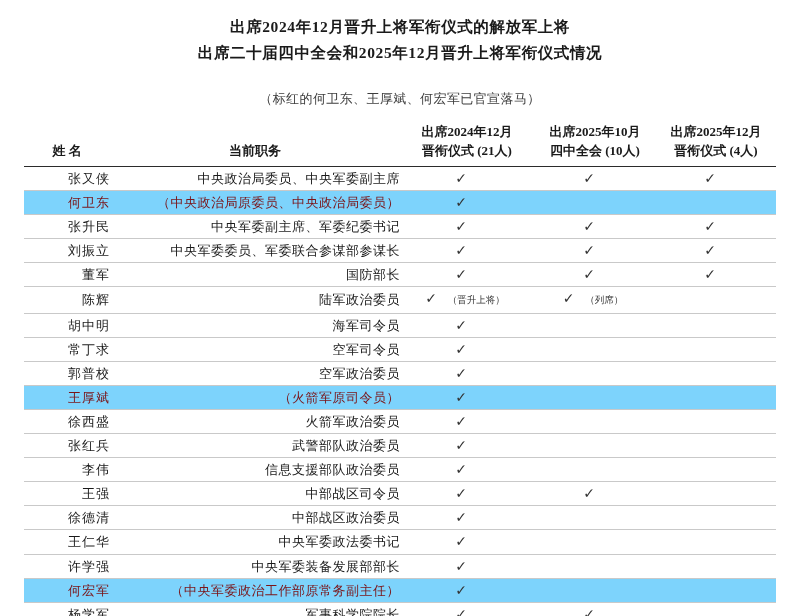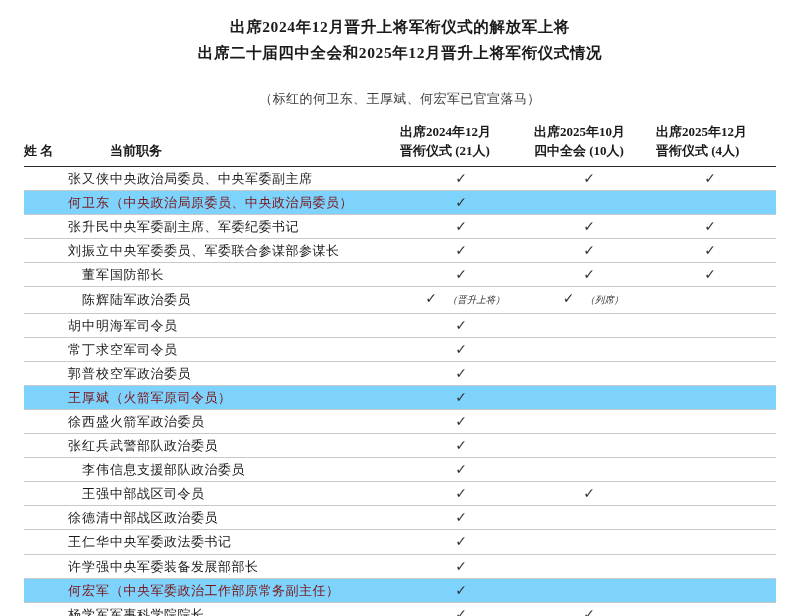--- a/index.html
+++ b/index.html
@@ -47,54 +47,53 @@
   }
   table.grid col.c-name   { width: 86px; }
   table.grid col.c-post   { width: 290px; }
   table.grid col.c-col1   { width: 134px; }
   table.grid col.c-col2   { width: 122px; }
   table.grid col.c-col3   { width: 120px; }
 
   thead th {
     font-size: 13px;
     font-weight: bold;
-    text-align: left;
+    text-align: center;
     vertical-align: bottom;
     padding: 0 0 6px 0;
     line-height: 19px;
     border-bottom: 1.4px solid #2b2b2b;
     white-space: nowrap;
   }
   thead th .hl2 { display: block; }
 
   tbody td {
     font-size: 13px;
     border-bottom: 1px solid #c9c9c9;
     padding: 0;
     height: 23.1px;
     line-height: 23.1px;
     vertical-align: middle;
     overflow: hidden;
     white-space: nowrap;
   }
   tbody tr:last-child td { border-bottom: 1px solid #c9c9c9; }
   td.name { text-align: right; letter-spacing: 1px; }
-  td.post { text-align: left; letter-spacing: 0.5px; }
+  td.post { text-align: right; letter-spacing: 0.5px; }
   td.mark { text-align: center; position: relative; }
   .chk {
     font-family: "DejaVu Sans", sans-serif;
     font-size: 14px;
     color: #333;
   }
   .note {
     font-size: 9.5px;
     color: #333;
     margin-left: 11px;
     font-family: "Liberation Serif", serif;
-    font-style: italic;
   }
   tr.hi td {
     background: #7dd3fc;
   }
   tr.hi td.name, tr.hi td.post {
     color: #7a1418;
     font-weight: normal;
   }
   .mark-inner {
     display: inline-block;

